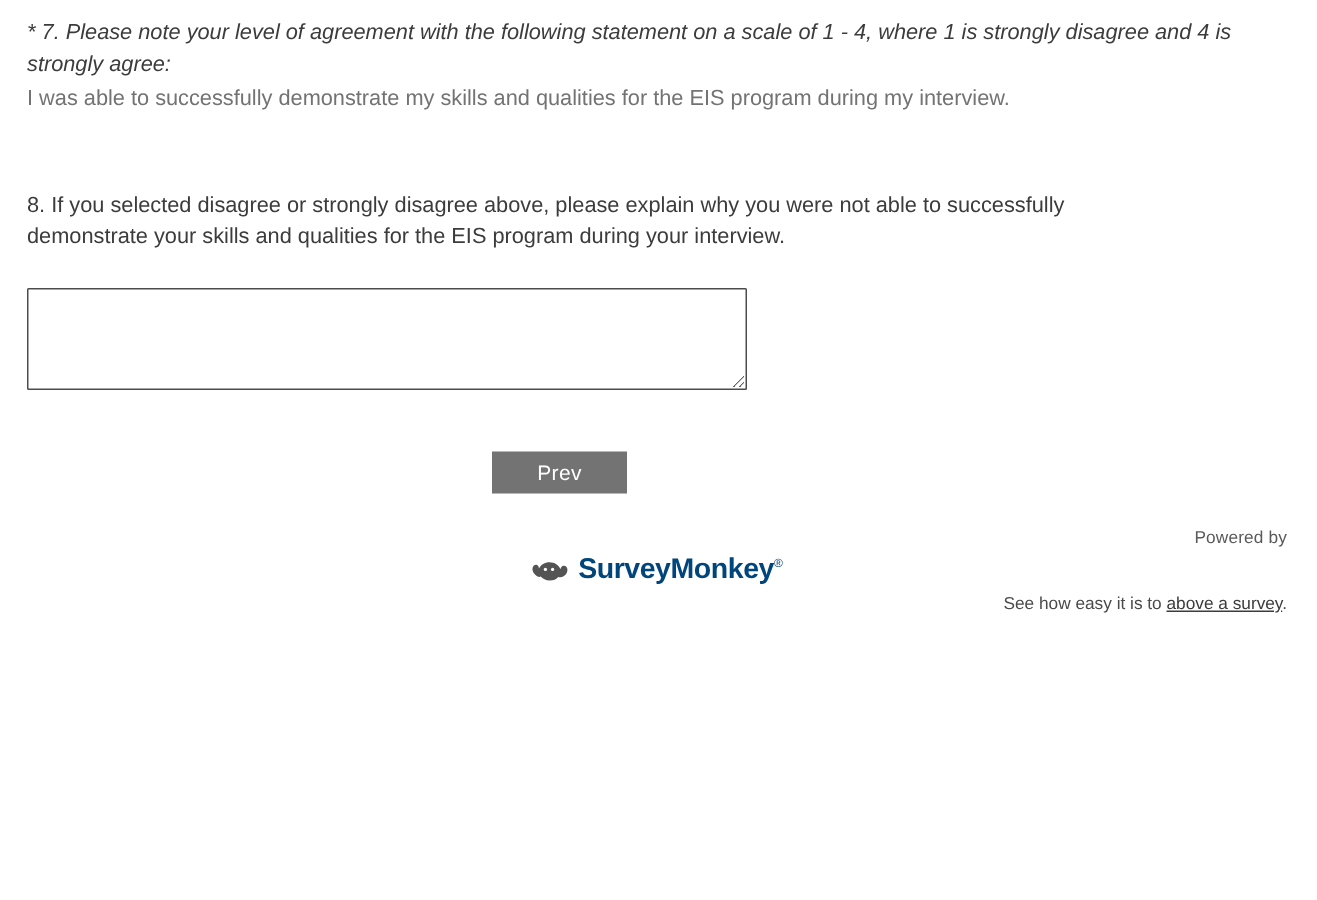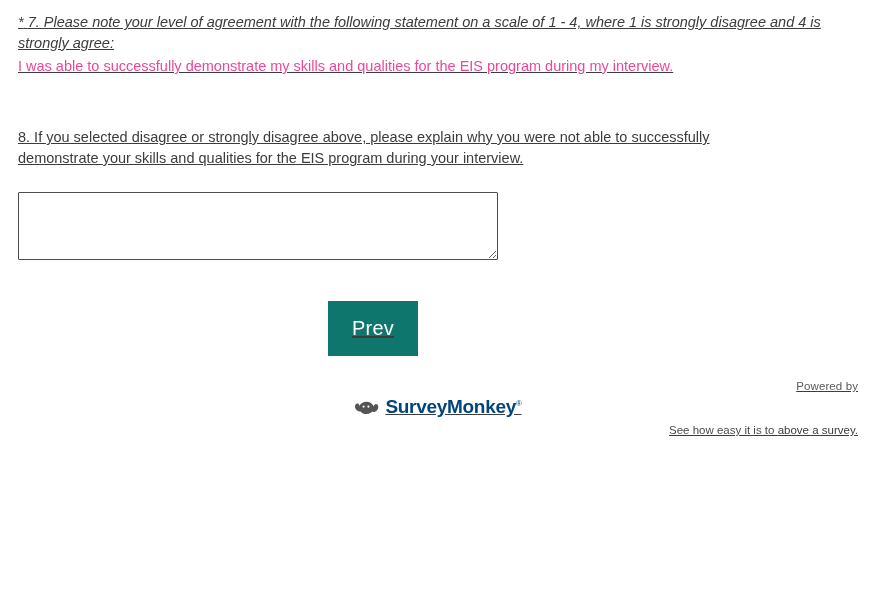--- a/index.html
+++ b/index.html
@@ -14,37 +14,36 @@
   body {
     font-family: "Liberation Sans", sans-serif;
     color: #3c3c3c;
     -webkit-font-smoothing: antialiased;
   }
   .page {
     position: relative;
     width: 878px;
     height: 600px;
     padding: 10px 18px 0 18px;
-    text-decoration: underline;
   }
 
   
   .q7-block { margin-top: 2px; }
   .q7-prompt {
     font-style: italic;
     font-size: 14.5px;
     line-height: 21px;
     color: #3c3c3c;
     max-width: 815px;
   }
   .q7-required { font-style: italic; }
   .q7-statement {
     font-size: 14.5px;
     line-height: 21px;
-    color: #ec4899;
+    color: #737373;
     margin-top: 2px;
   }
 
   .options {
     margin-top: 21px;
     padding-left: 14px;
   }
   .option-row {
     display: flex;
     align-items: center;
@@ -93,26 +92,26 @@
 
   
   .nav-buttons {
     margin-top: 41px;
     display: flex;
     gap: 12px;
     padding-left: 310px;
   }
   .nav-btn {
     width: 90px;
-    height: 55px;
-    background: #0f766e;
+    height: 28px;
+    background: #737373;
     color: #ffffff;
     border: none;
     font-family: "Liberation Sans", sans-serif;
-    font-size: 20px;
+    font-size: 14px;
     cursor: pointer;
     letter-spacing: .2px;
   }
 
   
   .footer {
     margin-top: 24px;
     text-align: right;
     width: 840px;
   }

